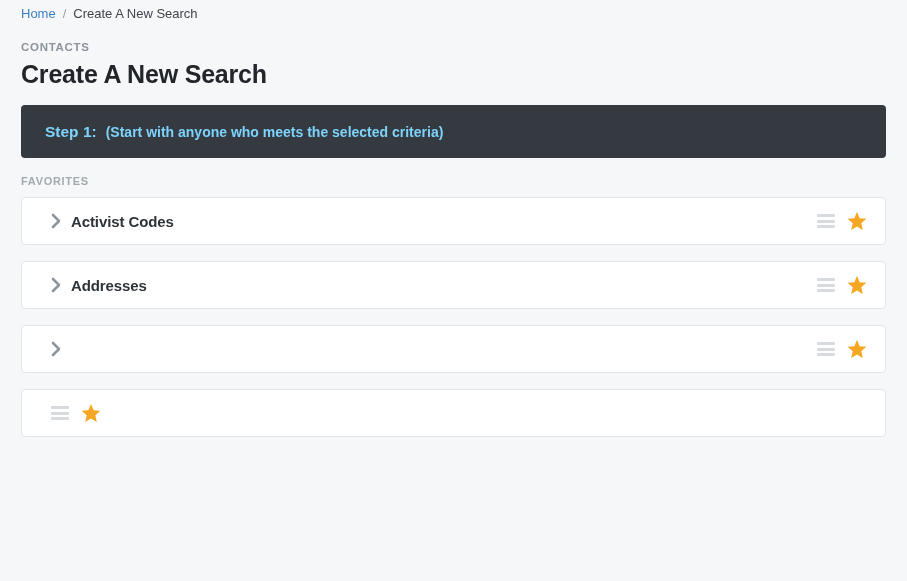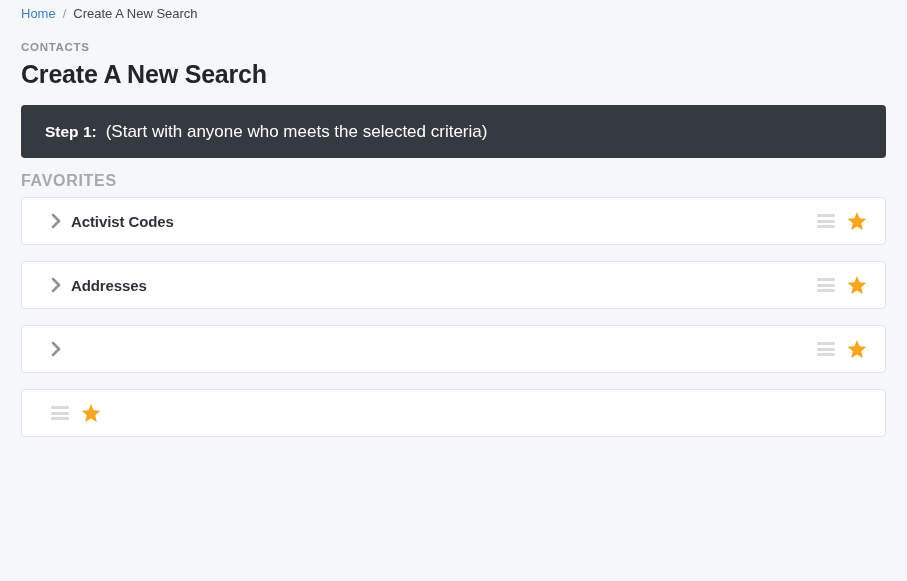--- a/index.html
+++ b/index.html
@@ -66,36 +66,36 @@
   
   .step-banner {
     margin: 16px 21px 0 21px;
     height: 53px;
     background: #343a40;
     border-radius: 4px;
     display: flex;
     align-items: center;
     padding-left: 24px;
     box-sizing: border-box;
-    color: #ffffff;
+    color: #7dd3fc;
   }
   .step-banner .step-label {
     font-size: 15.5px;
     font-weight: bold;
     margin-right: 9px;
   }
   .step-banner .step-desc {
-    font-size: 17px;
-    font-weight: normal;
+    font-size: 14px;
+    font-weight: bold;
   }
 
   
   .section-label {
     margin: 16px 0 0 21px;
-    font-size: 16px;
+    font-size: 11px;
     font-weight: bold;
     letter-spacing: 0.7px;
     color: #a3a9b1;
     text-transform: uppercase;
     line-height: 14px;
   }
 
   .card-list {
     margin: 9px 21px 0 21px;
     display: flex;

